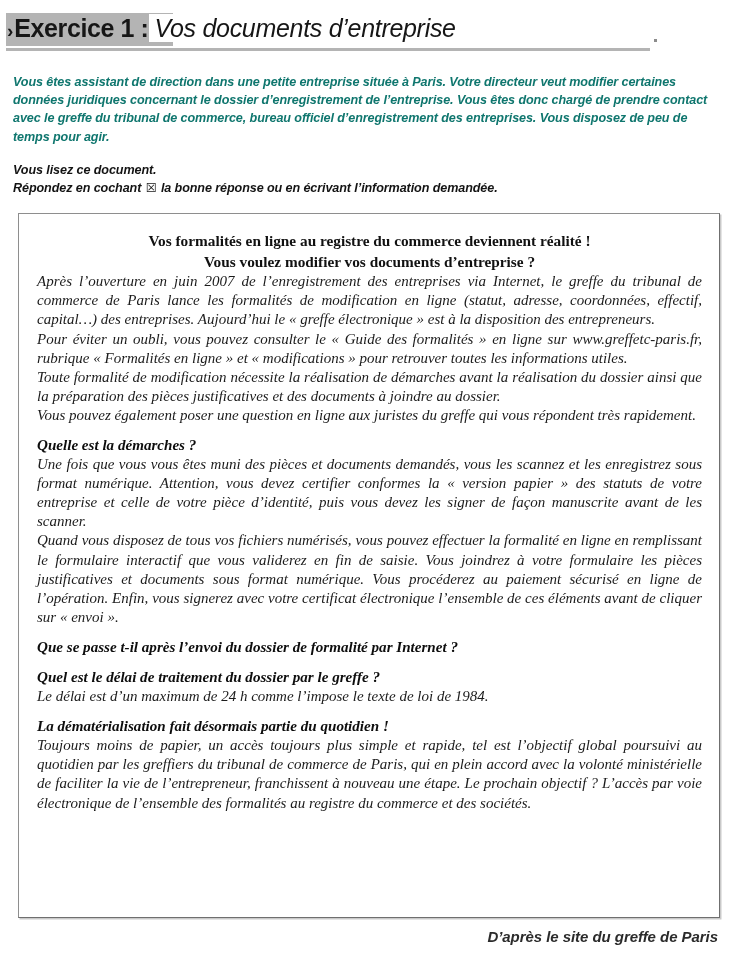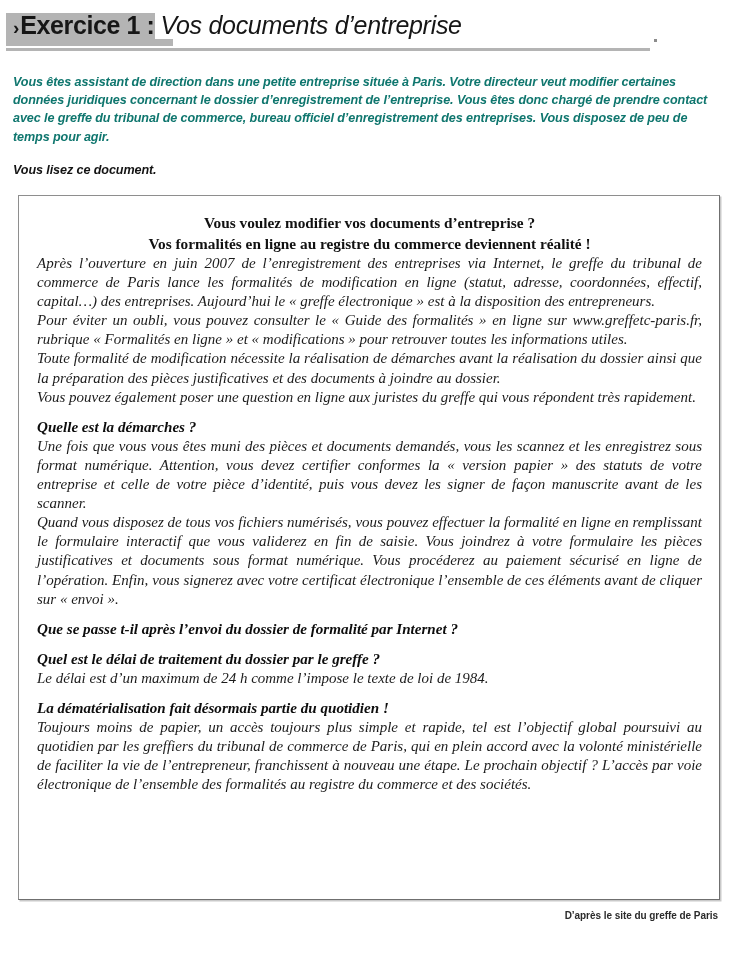--- a/index.html
+++ b/index.html
@@ -44,25 +44,25 @@
     position: absolute;
     left: 654px;
     top: 28px;
     width: 3px;
     height: 3px;
     background: #8c8c8c;
     z-index: 0;
   }
   .ex-header-line {
     position: absolute;
-    left: 13px;
+    left: 7px;
     top: 0px;
     z-index: 2;
     white-space: nowrap;
-    line-height: 28px;
+    line-height: 34px;
   }
   .ex-chevron {
     font-size: 19px;
     font-weight: bold;
     color: #161616;
     letter-spacing: -1px;
     padding-right: 2px;
   }
   .ex-label {
     font-size: 25px;
@@ -158,21 +158,22 @@
     line-height: 19.1px;
     color: #0d0d0d;
     margin: 11px 0 0 0;
     text-align: left;
   }
 
   
   .credit {
     text-align: right;
     margin: 10px 18px 0 0;
-    font-size: 10px;
+    font-size: 15px;
+    font-style: italic;
     font-weight: bold;
     font-stretch: condensed;
     color: #2b2b2b;
     letter-spacing: -0.05px;
   }
 </style>
 </head>
 <body>
 
 <div class="ex-header">
@@ -181,27 +182,28 @@
   <div class="ex-header-tick"></div>
   <div class="ex-header-line">
     <span class="ex-chevron">›</span><span class="ex-label">Exercice 1 :</span><span class="ex-title">Vos documents d’entreprise</span>
   </div>
 </div>
 
 <div class="intro">Vous êtes assistant de direction dans une petite entreprise située à Paris. Votre directeur veut modifier certaines données juridiques concernant le dossier d’enregistrement de l’entreprise. Vous êtes donc chargé de prendre contact avec le greffe du tribunal de commerce, bureau officiel d’enregistrement des entreprises. Vous disposez de peu de temps pour agir.</div>
 
 <div class="intro-2">
   <div>Vous lisez ce document.</div>
+  <div><span>Répondez en cochant </span><span class="ballot">☒</span><span> la bonne réponse ou en écrivant l’information demandée.</span></div>
 </div>
 
 <div class="doc-box">
 
   <div class="doc-title">
+    <div>Vos formalités en ligne au registre du commerce deviennent réalité !</div>
     <div>Vous voulez modifier vos documents d’entreprise ?</div>
-    <div>Vos formalités en ligne au registre du commerce deviennent réalité !</div>
   </div>
 
   <div class="doc-body">
     <p class="last-line-left">Après l’ouverture en juin 2007 de l’enregistrement des entreprises via Internet, le greffe du tribunal de commerce de Paris lance les formalités de modification en ligne (statut, adresse, coordonnées, effectif, capital…) des entreprises. Aujourd’hui le « greffe électronique » est à la disposition des entrepreneurs.</p>
     <p class="last-line-left">Pour éviter un oubli, vous pouvez consulter le « Guide des formalités » en ligne sur www.greffetc-paris.fr, rubrique « Formalités en ligne » et « modifications » pour retrouver toutes les informations utiles.</p>
     <p class="last-line-left">Toute formalité de modification nécessite la réalisation de démarches avant la réalisation du dossier ainsi que la préparation des pièces justificatives et des documents à joindre au dossier.</p>
     <p class="last-line-left">Vous pouvez également poser une question en ligne aux juristes du greffe qui vous répondent très rapidement.</p>
 
     <h3 class="doc-h">Quelle est la démarches ?</h3>
     <p class="last-line-left">Une fois que vous vous êtes muni des pièces et documents demandés, vous les scannez et les enregistrez sous format numérique. Attention, vous devez certifier conformes la « version papier » des statuts de votre entreprise et celle de votre pièce d’identité, puis vous devez les signer de façon manuscrite avant de les scanner.</p>

